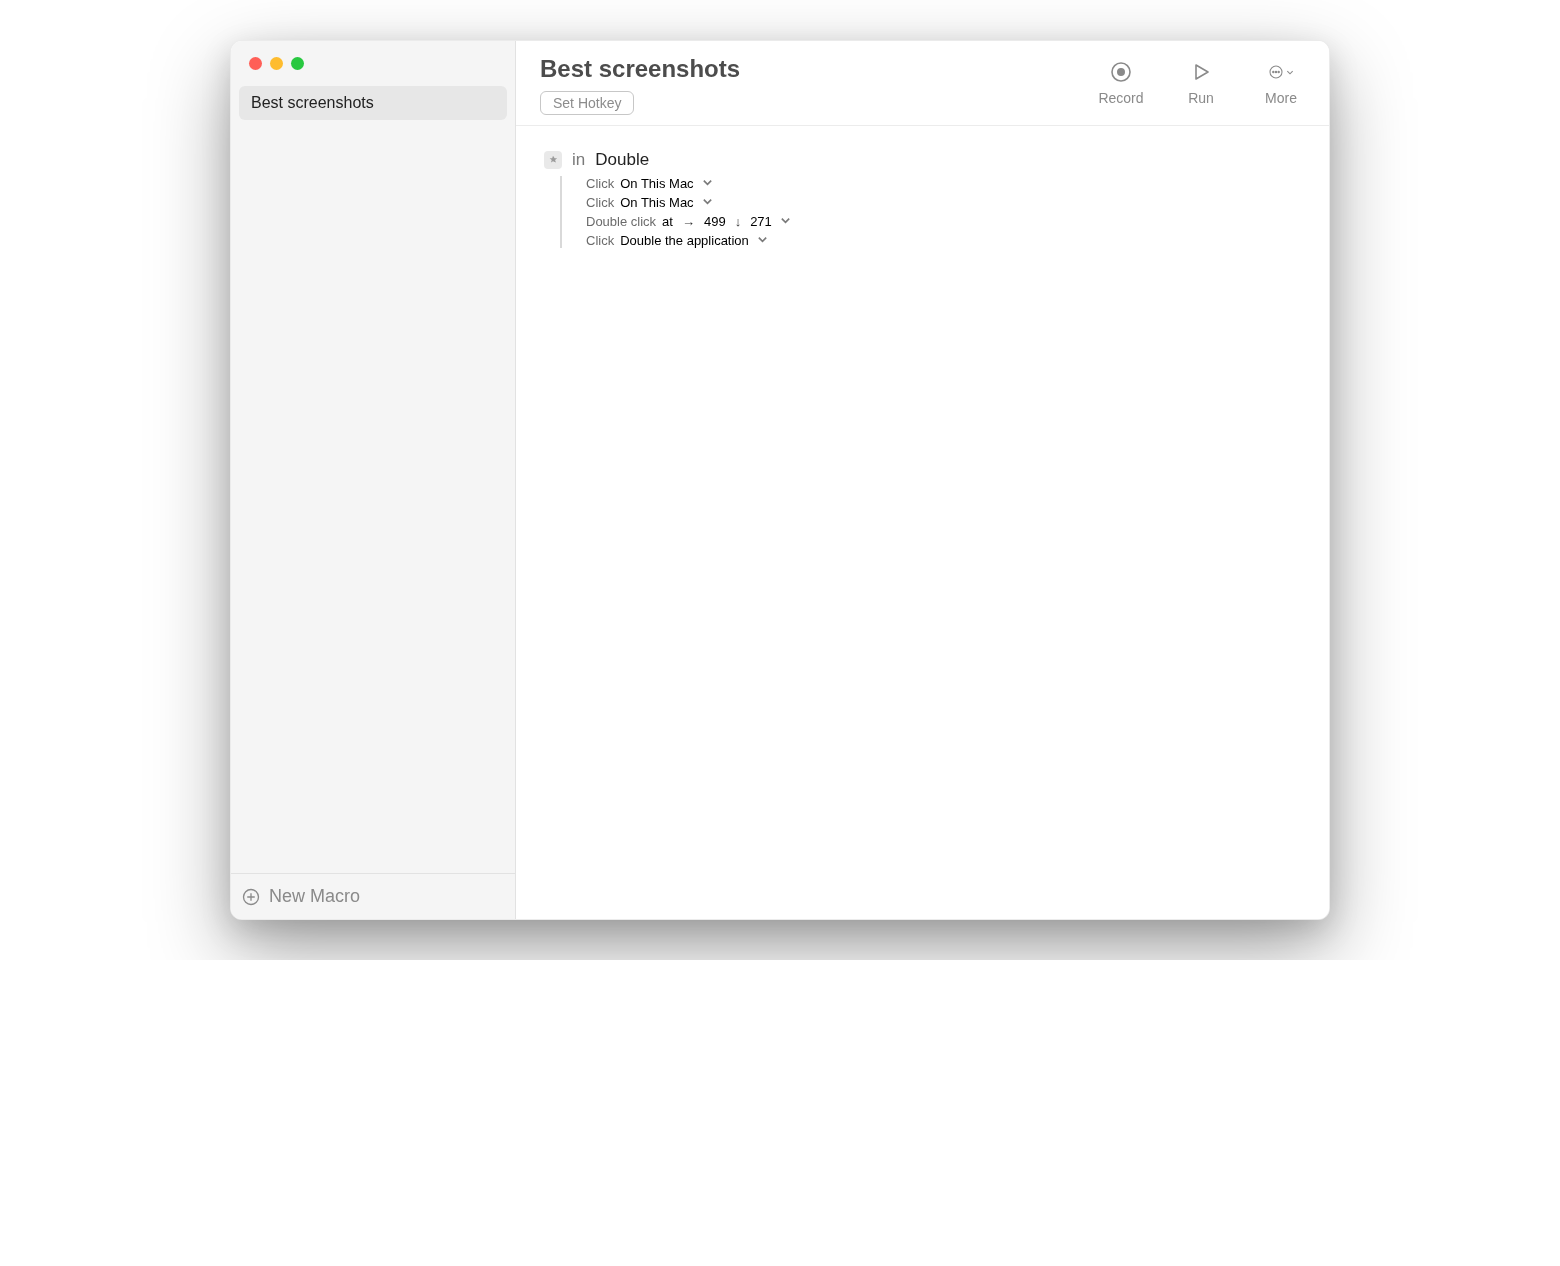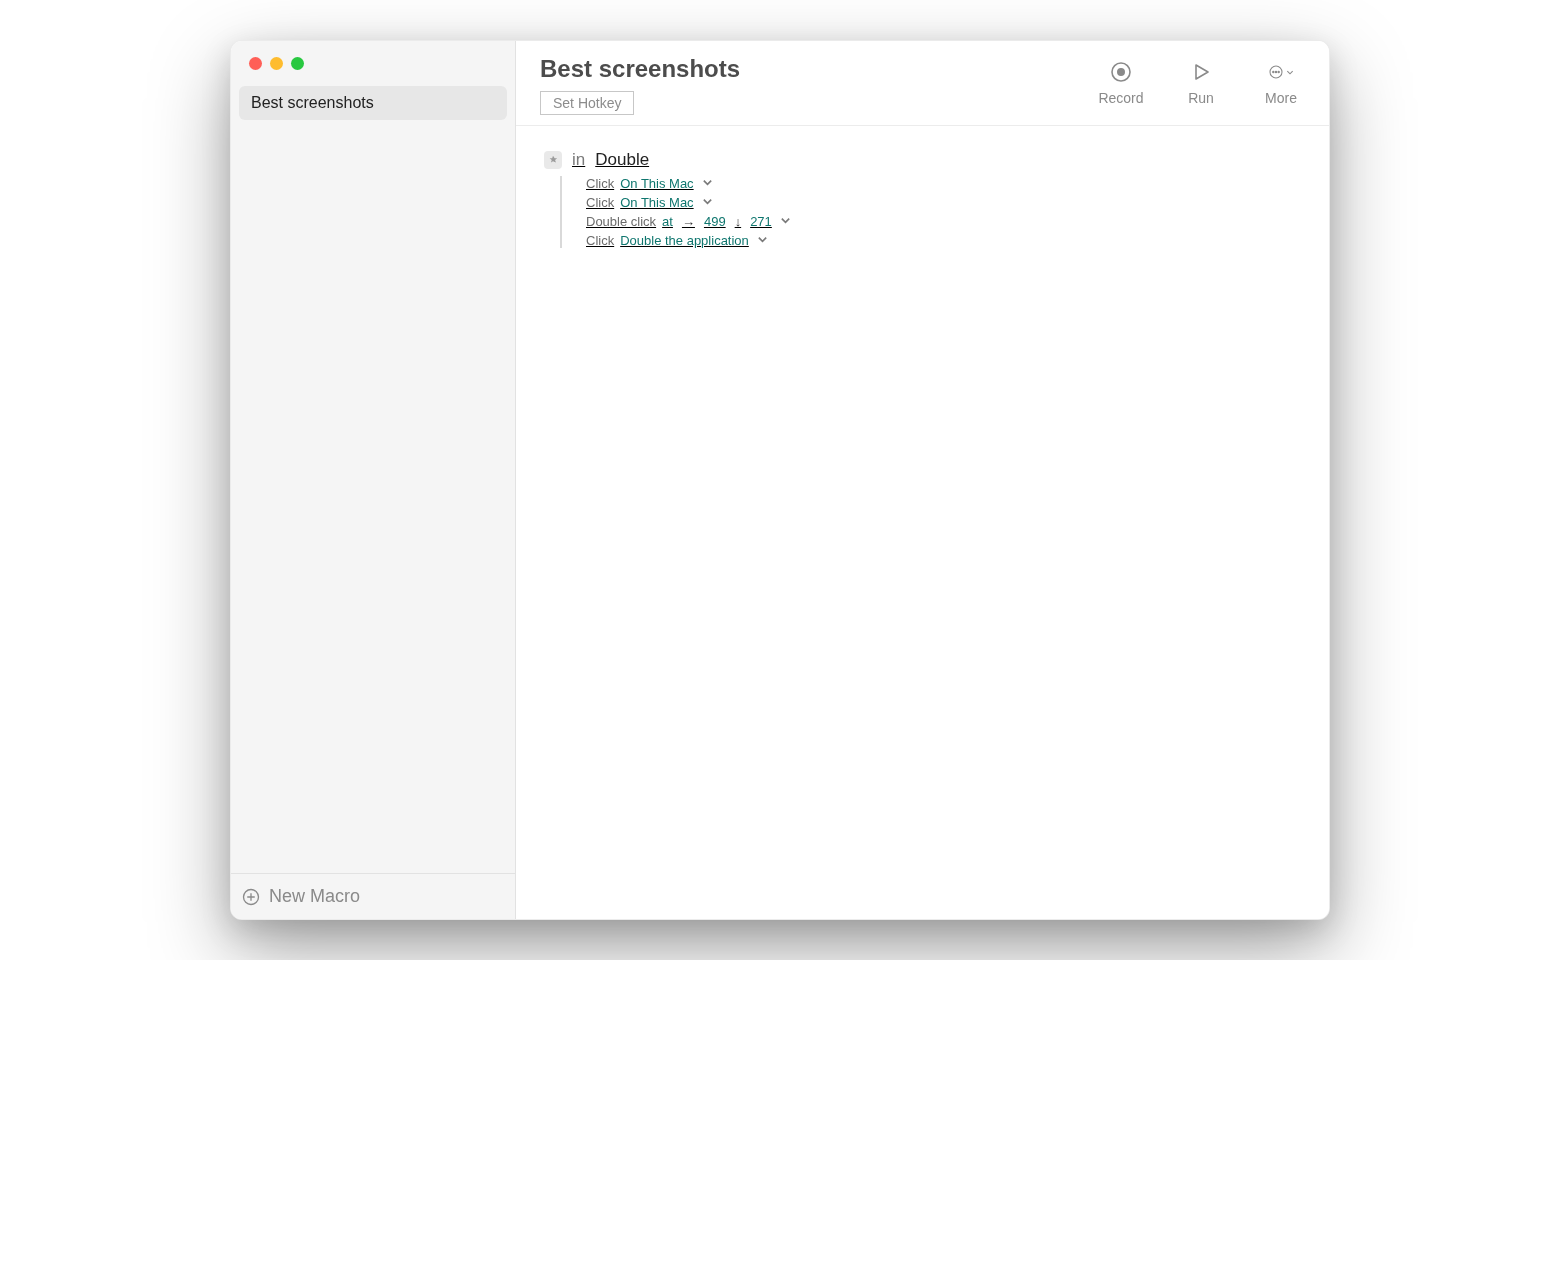--- a/index.html
+++ b/index.html
@@ -82,21 +82,21 @@
     font-size: 24px;
     font-weight: 600;
     color: #4c4c4c;
     margin-bottom: 8px;
   }
   .hotkey-btn {
     display: inline-block;
     border: 1px solid #c7c7c7;
     color: #8c8c8c;
     background: #fff;
-    border-radius: 0;
+    border-radius: 6px;
     padding: 3px 12px;
     font-size: 14px;
     cursor: pointer;
   }
   .toolbar {
     display: flex;
     align-items: flex-start;
     gap: 32px;
     padding-top: 4px;
     margin-left: 32px;
@@ -115,21 +115,20 @@
     width: 26px; height: 26px;
     display: flex; align-items: center; justify-content: center;
   }
   .more-wrap {
     display: flex; align-items: center; gap: 2px;
   }
   .content {
     flex: 1;
     padding: 24px 28px;
     overflow: auto;
-    text-decoration: underline;
   }
   .context-row {
     display: flex;
     align-items: center;
     gap: 10px;
     font-size: 17px;
     color: #333;
     margin-bottom: 6px;
   }
   .app-icon {
@@ -152,21 +151,21 @@
   }
   .step {
     display: flex;
     align-items: center;
     gap: 6px;
     font-size: 13px;
     color: #333;
     cursor: pointer;
   }
   .step .action { color: #6b6b6b; }
-  .step .arg { color: #0f766e; }
+  .step .arg { color: #000000; }
   .step .coord-sep { color: #333; margin: 0 3px; }
   .chev {
     color: #7a7a7a;
     font-size: 13px;
     margin-left: 2px;
   }
 </style>
 </head>
 <body>
 

